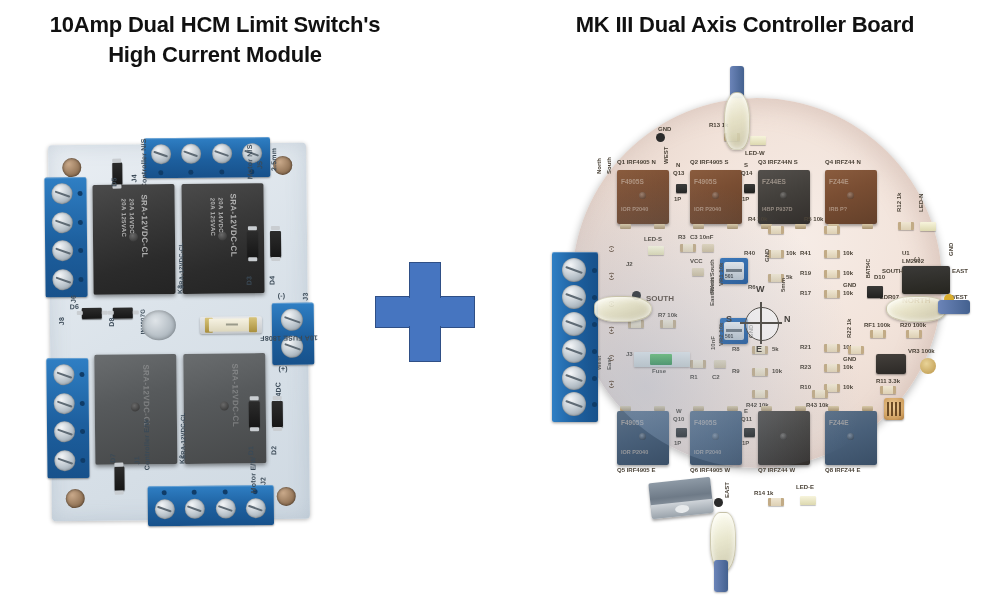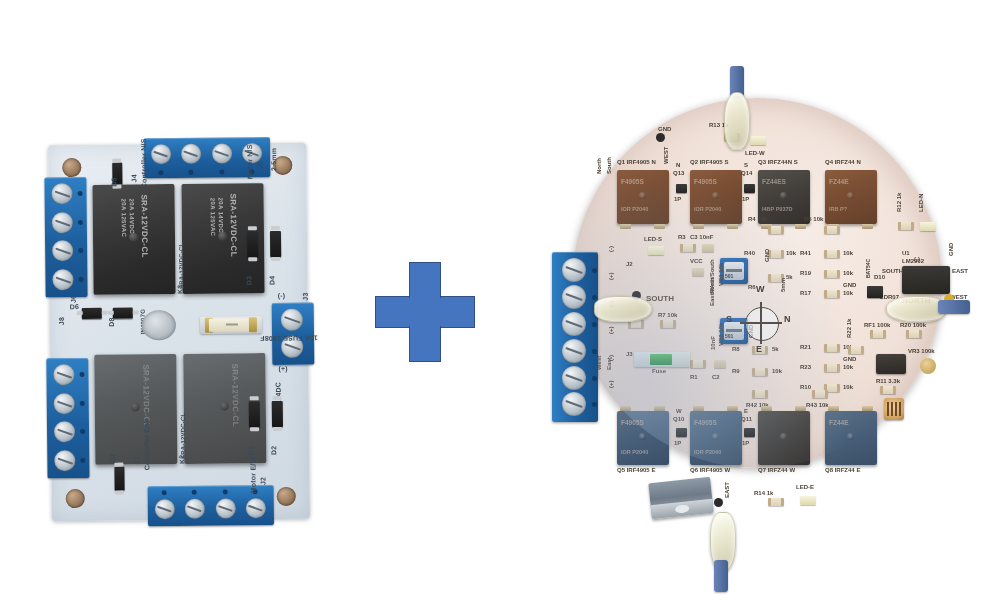--- a/index.html
+++ b/index.html
@@ -169,20 +169,27 @@
 
   
   .wirelead{position:absolute;background:linear-gradient(90deg,#6b84b8,#44618f);
             box-shadow:0 1px 2px rgba(0,0,0,.3);}
 </style>
 </head>
 <body>
 
 <div class="stage">
 
+  <div class="title" id="title-left">
+    <div>10Amp Dual HCM Limit Switch's</div>
+    <div>High Current Module</div>
+  </div>
+  <div class="title" id="title-right">
+    <div>MK III Dual Axis Controller Board</div>
+  </div>
 
   <div id="plus">
     <div class="bar h"></div>
     <div class="bar v"></div>
     <div class="bar hin"></div>
     <div class="bar vin"></div>
   </div>
 
   <div id="board-left">
 

